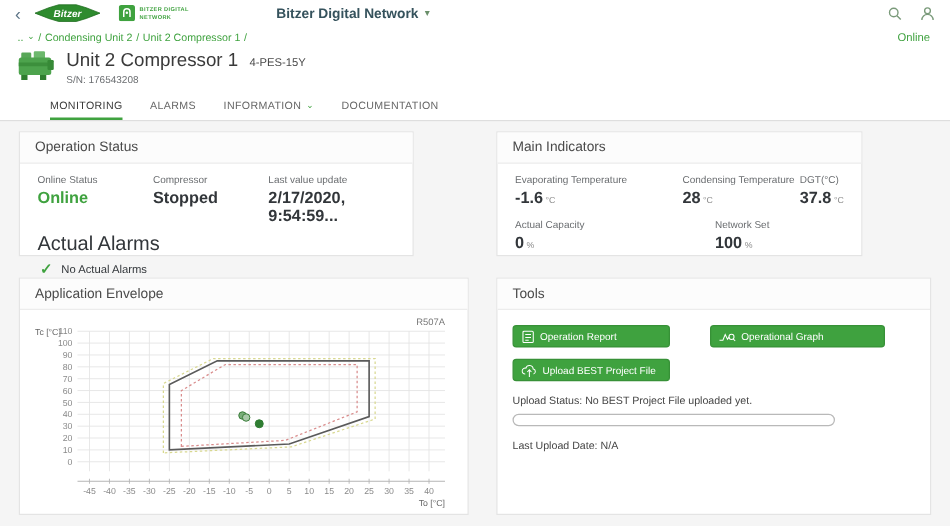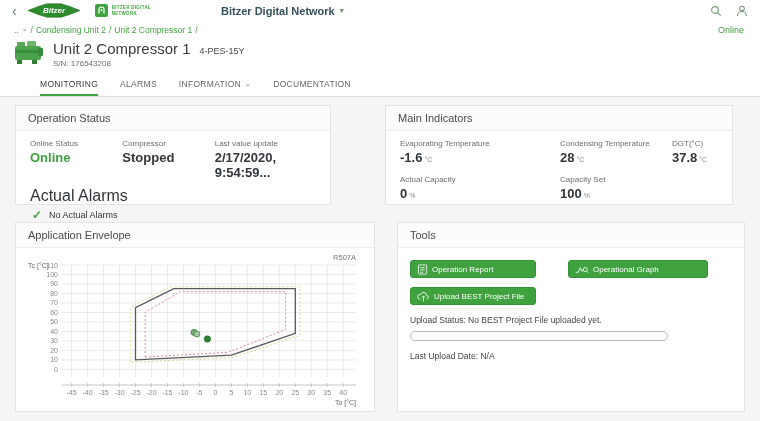--- a/index.html
+++ b/index.html
@@ -35,21 +35,21 @@
   .tab{font-size:8.5px;letter-spacing:.3px;color:#666;padding:6px 0 5px;margin-right:22px;
     cursor:pointer;display:flex;align-items:center;gap:4px;border-bottom:2px solid transparent}
   .tab.active{color:#3a3a3a;border-bottom-color:#3fa23f}
   .tab .chev{color:#3fa23f;font-size:7px}
 
   
   .panel{position:absolute;background:#fff;border:1px solid #e4e4e4}
   .panel-hd{height:25px;line-height:24px;padding:0 12px;font-size:11px;color:#4a4a4a;
     background:#fcfcfc;border-bottom:1px solid #ececec}
   #op-status{left:15px;top:105px;width:316px;height:100px}
-  #main-ind{left:385px;top:105px;width:348px;height:100px}
+  #main-ind{left:397px;top:105px;width:293px;height:100px}
   #envelope{left:15px;top:222px;width:360px;height:190px}
   #tools{left:397px;top:222px;width:348px;height:190px}
   .panel-bd{padding:8px 14px}
 
   .kv-row{display:flex}
   .kv .lbl{font-size:8px;color:#6a6d70;margin-bottom:2px}
   .kv .val{font-size:13px;font-weight:bold;color:#32363a;display:flex;align-items:baseline}
   .kv .val .u{font-size:7px;font-weight:normal;color:#888;margin-left:2px}
   .val.green{color:#3fa23f}
   .w110{width:110px}.w160{width:160px}.w112{width:112px}
@@ -224,21 +224,21 @@
     </div>
     <div class="kv-row mt10">
       <div class="kv w160">
         <div class="lbl">Actual Capacity</div>
         <div class="val">
           <span>0</span>
             <span class="u">%</span>
         </div>
       </div>
       <div class="kv">
-        <div class="lbl">Capacity Set</div>
+        <div class="lbl">Network Set</div>
         <div class="val">
           <span>100</span>
             <span class="u">%</span>
         </div>
       </div>
     </div>
   </div>
 </div>
 
 <div class="panel" id="envelope">

